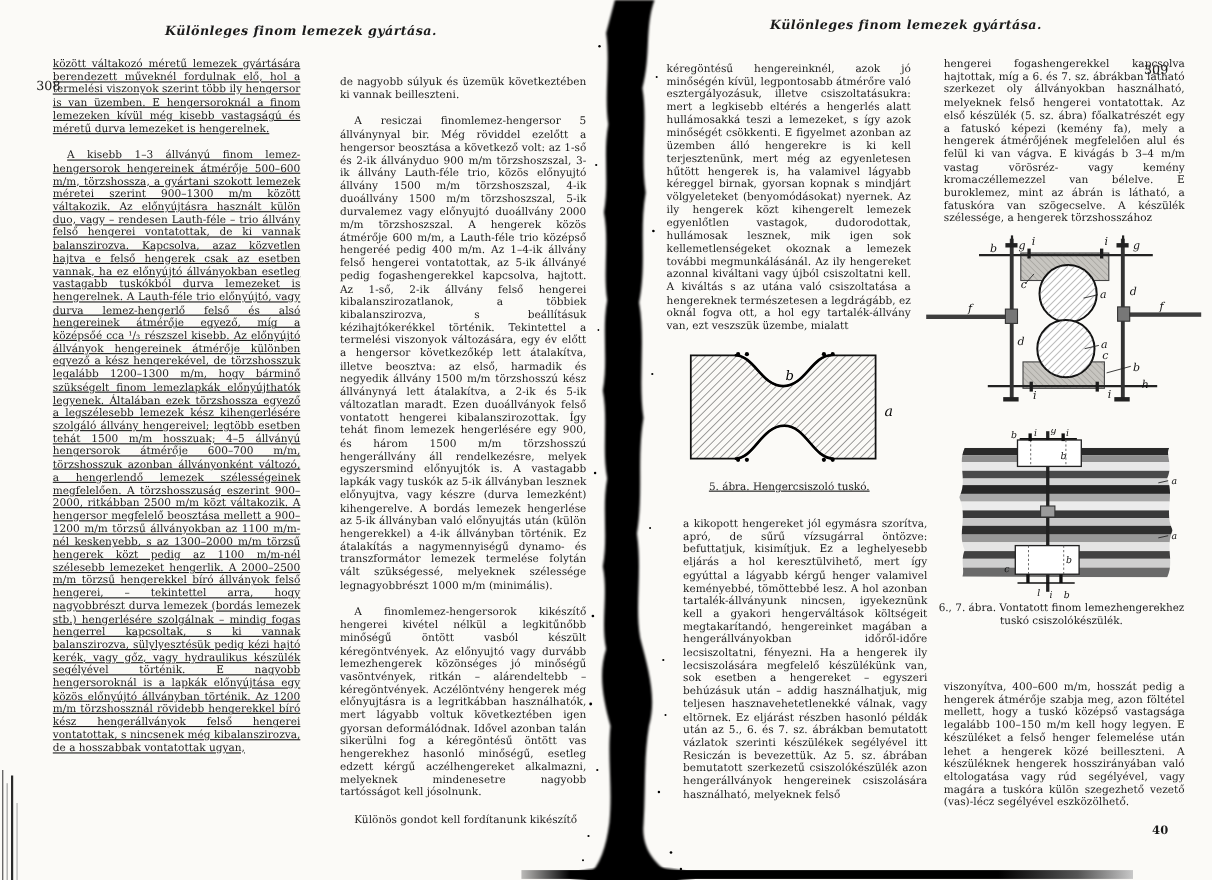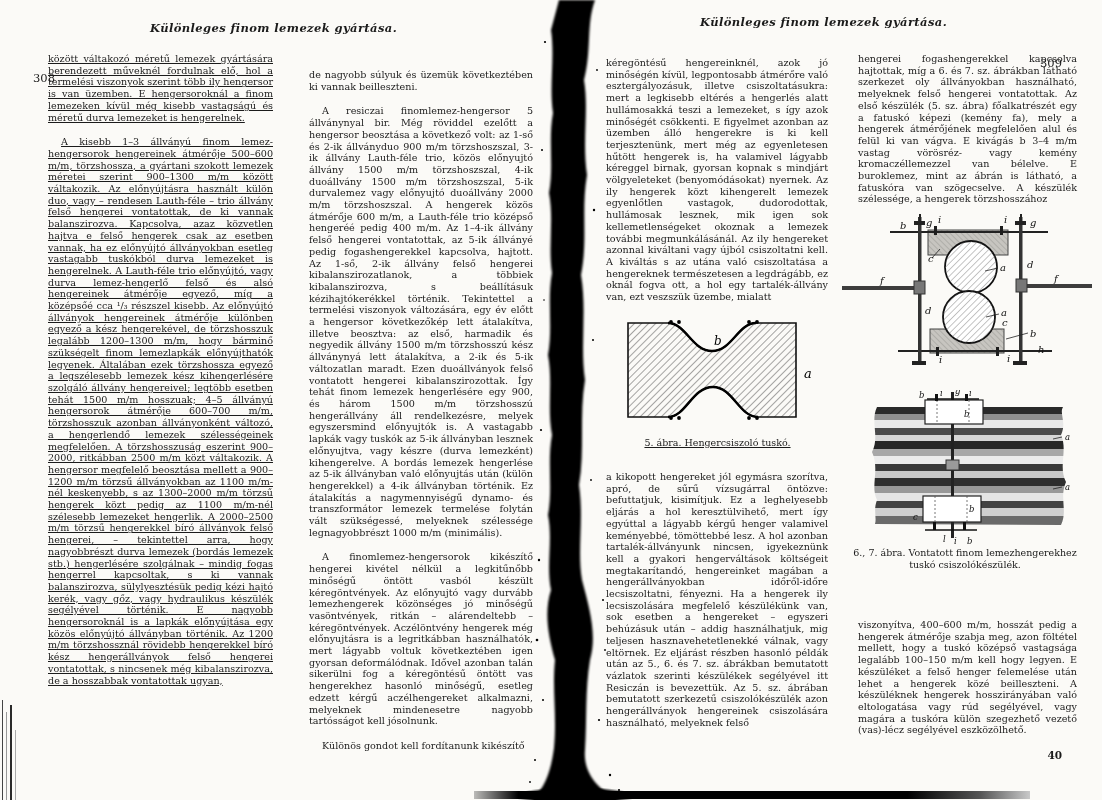--- a/index.html
+++ b/index.html
@@ -59,21 +59,21 @@
       <circle cx="53" cy="100" r="1.9"></circle>
         <circle cx="61" cy="100" r="1.9"></circle>
       <circle cx="131" cy="100" r="1.9"></circle>
         <circle cx="139" cy="100" r="1.9"></circle>
     </g>
     <text x="96" y="27" font-size="12">b</text>
     <text x="186" y="60" font-size="13">a</text>
   </svg>
   <div class="abs caption" style="left:615px;top:437px;width:205px;text-decoration:underline;">5. ábra. Hengercsiszoló tuskó.</div>
 
-  <div class="abs coltext" style="left:593px;top:458px;width:248px;height:292px;">
+  <div class="abs coltext" style="left:608px;top:458px;width:248px;height:292px;">
       <p class="">a kikopott hengereket jól egymásra szorítva, apró, de sűrű vízsugárral öntözve: befuttatjuk, kisimítjuk. Ez a leghelyesebb eljárás a hol keresztülvihető, mert így egyúttal a lágyabb kérgű henger valamivel keményebbé, tömöttebbé lesz. A hol azonban tartalék-állványunk nincsen, igyekeznünk kell a gyakori hengerváltások költségeit megtakarítandó, hengereinket magában a hengerállványokban időről-időre lecsiszoltatni, fényezni. Ha a hengerek ily lecsiszolására megfelelő készülékünk van, sok esetben a hengereket – egyszeri behúzásuk után – addig használhatjuk, mig teljesen hasznavehetetlenekké válnak, vagy eltörnek. Ez eljárást részben hasonló példák után az 5., 6. és 7. sz. ábrákban bemutatott vázlatok szerinti készülékek segélyével itt Resiczán is bevezettük. Az 5. sz. ábrában bemutatott szerkezetű csiszolókészülék azon hengerállványok hengereinek csiszolására használható, melyeknek felső</p>
     </div>
 
   <div class="abs coltext" style="left:845px;top:40px;width:245px;height:172px;">
       <p class="">hengerei fogashengerekkel kapcsolva hajtottak, míg a 6. és 7. sz. ábrákban látható szerkezet oly állványokban használható, melyeknek felső hengerei vontatottak. Az első készülék (5. sz. ábra) főalkatrészét egy a fatuskó képezi (kemény fa), mely a hengerek átmérőjének megfelelően alul és felül ki van vágva. E kivágás b 3–4 m/m vastag vörösréz- vagy kemény kromaczéllemezzel van bélelve. E buroklemez, mint az ábrán is látható, a fatuskóra van szögecselve. A készülék szélessége, a hengerek törzshosszához</p>
     </div>
 
   <svg class="abs" style="left:840px;top:213px;" width="255" height="172" viewBox="0 0 255 172">
     <defs>
       <pattern id="hatchC" width="4.5" height="4.5" patternTransform="rotate(45)" patternUnits="userSpaceOnUse">

